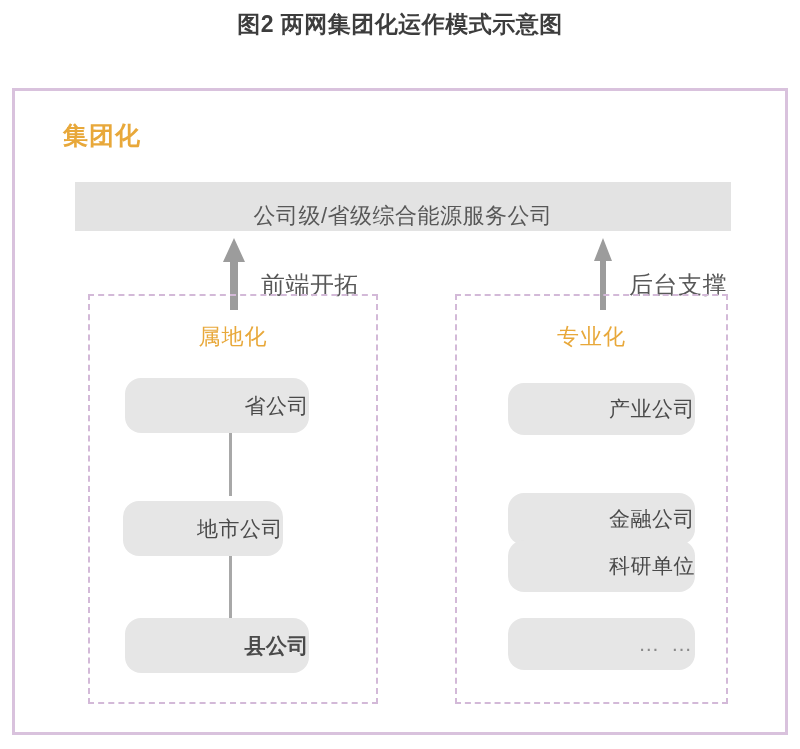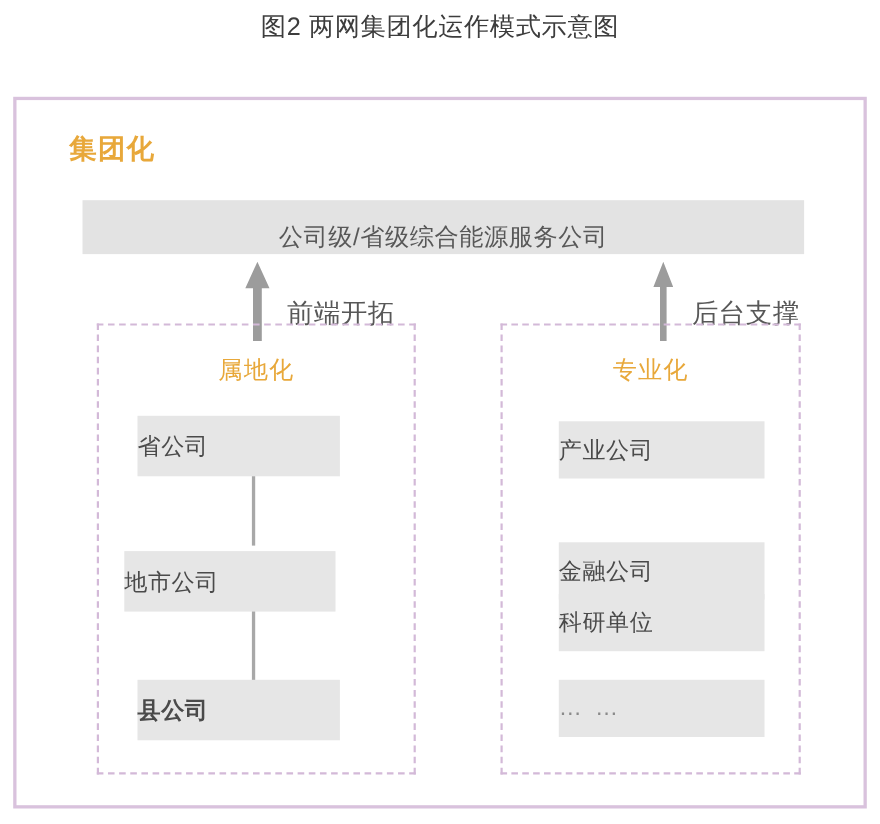--- a/index.html
+++ b/index.html
@@ -17,21 +17,21 @@
   }
 
   
   .figure-title {
     position: absolute;
     left: 0;
     top: 9px;
     width: 800px;
     text-align: center;
     font-size: 23px;
-    font-weight: normal;
+    font-weight: bold;
     color: #3d3d3d;
     letter-spacing: 0.5px;
   }
 
   
   .diagram-frame {
     position: absolute;
     left: 12px;
     top: 88px;
     width: 776px;
@@ -103,22 +103,23 @@
     color: #e8a83a;
     letter-spacing: 1px;
   }
 
   
   .node {
     position: absolute;
     background: #e6e6e6;
     display: flex;
     align-items: center;
-    justify-content: flex-start;
+    justify-content: flex-end;
     box-sizing: border-box;
+    border-radius: 16px;
   }
   .node-label {
     font-size: 21px;
     color: #4a4a4a;
     letter-spacing: 0.5px;
   }
   .node-ellipsis .node-label {
     font-size: 21px;
     color: #8a8a8a;
     letter-spacing: 3px;
@@ -161,21 +162,21 @@
   <div class="panel" style="left:73px; top:203px; width:290px; height:410px;">
     <div class="panel-title">属地化</div>
   </div>
 
   <div class="connector" style="left:214px; top:341px; height:64px;"></div>
   <div class="connector" style="left:214px; top:464px; height:64px;"></div>
 
   <div class="node" style="left:110px; top:287px; width:184px; height:55px;">
     <span class="node-label">省公司</span>
   </div>
-  <div class="node" style="left:98px; top:410px; width:192px; height:55px;">
+  <div class="node" style="left:108px; top:410px; width:160px; height:55px;">
     <span class="node-label">地市公司</span>
   </div>
   <div class="node" style="left:110px; top:527px; width:184px; height:55px;font-weight:bold;">
     <span class="node-label">县公司</span>
   </div>
 
   <div class="panel" style="left:440px; top:203px; width:273px; height:410px;">
     <div class="panel-title">专业化</div>
   </div>
 

